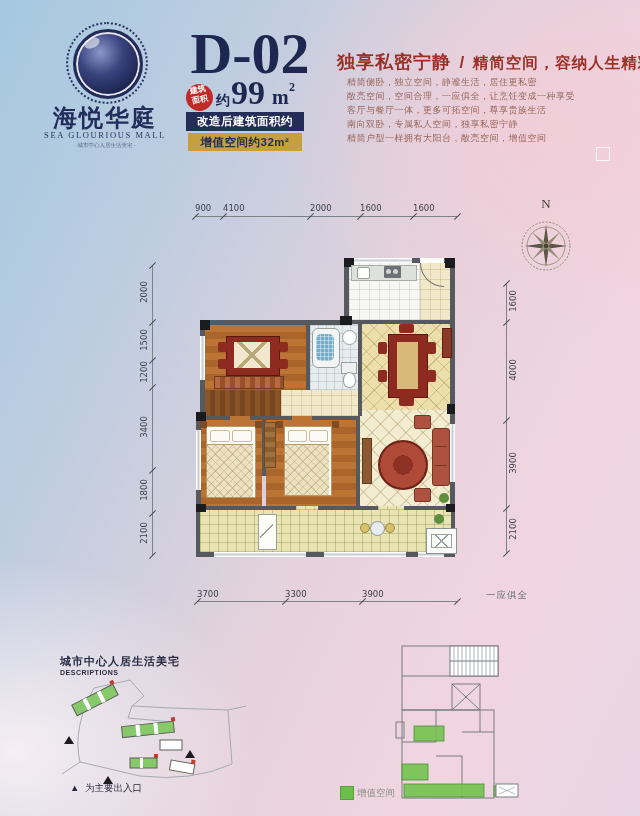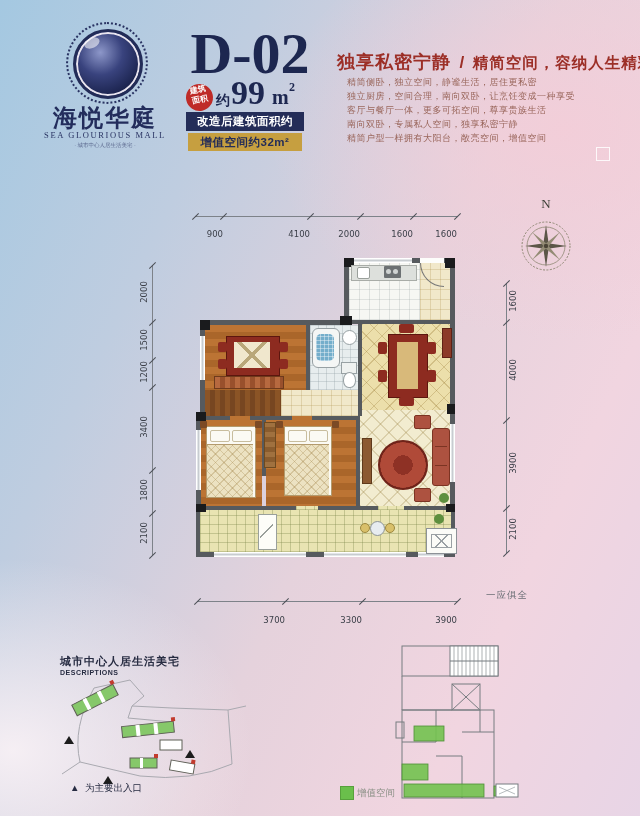--- a/index.html
+++ b/index.html
@@ -7,21 +7,21 @@
     font-family:"Liberation Sans","DejaVu Sans",sans-serif;
     background:
       radial-gradient(ellipse 420px 300px at 88% 16%, rgba(244,205,216,.85), rgba(244,205,216,0) 70%),
       radial-gradient(ellipse 400px 320px at 2% 92%, rgba(250,242,246,.9), rgba(250,242,246,0) 60%),
       linear-gradient(115deg,#a4c8e1 0%,#bfcde0 26%,#e5d2dc 55%,#f1d5e0 78%,#e8d5e6 100%);}
   .abs{position:absolute;}
   .serif{font-family:"Liberation Serif","DejaVu Serif",serif;}
   
   .dline{position:absolute;background:#7d8289;}
   .tick{position:absolute;width:9px;height:1px;background:#4a4e55;transform:rotate(-45deg);}
-  .dimh{position:absolute;font:8.5px "DejaVu Sans",sans-serif;color:#3c4049;text-align:right;margin-top:26px;}
+  .dimh{position:absolute;font:8.5px "DejaVu Sans",sans-serif;color:#3c4049;text-align:left;}
   .dimv{position:absolute;font:8.5px "DejaVu Sans",sans-serif;color:#3c4049;width:30px;text-align:center;transform:rotate(-90deg);}
   
   .w{position:absolute;background:#565a5e;}
   .col{position:absolute;background:#1a1b1d;}
   .winh{position:absolute;background:#c7ccd0;box-shadow:inset 0 1.5px 0 #fff,inset 0 -1.5px 0 #fff;}
   .winv{position:absolute;background:#c7ccd0;box-shadow:inset 1.5px 0 0 #fff,inset -1.5px 0 0 #fff;}
   .room{position:absolute;}
   .kitchen{background-color:#f6f7f3;background-image:repeating-linear-gradient(0deg,rgba(150,160,160,.25) 0 1px,transparent 1px 10px),repeating-linear-gradient(90deg,rgba(150,160,160,.25) 0 1px,transparent 1px 10px);}
   .bathf{background-color:#e7edee;background-image:repeating-linear-gradient(0deg,rgba(140,155,160,.3) 0 1px,transparent 1px 8px),repeating-linear-gradient(90deg,rgba(140,155,160,.3) 0 1px,transparent 1px 8px);}
   .tilecream{background-color:#f1e8ca;background-image:repeating-linear-gradient(0deg,rgba(170,140,70,.25) 0 1px,transparent 1px 10px),repeating-linear-gradient(90deg,rgba(170,140,70,.25) 0 1px,transparent 1px 10px);}
@@ -67,21 +67,21 @@
   </div>
   <div class="abs" style="left:186px;top:112px;width:118px;height:19px;background:#242d58;color:#fff;font-size:11.5px;font-weight:bold;text-align:center;line-height:19px;letter-spacing:.5px;">改造后建筑面积约131m²</div>
   <div class="abs" style="left:188px;top:133px;width:114px;height:18px;background:#c69f40;color:#242d58;font-size:11.5px;font-weight:bold;text-align:center;line-height:18px;letter-spacing:.5px;">增值空间约32m²</div>
 
   <div class="abs" style="left:337px;top:50px;white-space:nowrap;color:#9c2f27;">
     <span style="font-size:18px;font-weight:bold;letter-spacing:1px;">独享私密宁静</span>
     <span style="font-size:17px;font-weight:bold;padding:0 4px;">/</span>
     <span class="serif" style="font-size:15.5px;font-weight:bold;letter-spacing:1px;">精简空间，容纳人生精彩</span>
   </div>
   <div class="introline" style="top:76px;">精简侧卧，独立空间，静谧生活，居住更私密</div>
-  <div class="introline" style="top:90px;">独立厨房，空间合理，南向双卧，让烹饪变成一种享受</div>
+  <div class="introline" style="top:90px;">敞亮空间，空间合理，一应俱全，让烹饪变成一种享受</div>
   <div class="introline" style="top:118px;">南向双卧，专属私人空间，独享私密宁静</div>
   <div class="introline" style="top:104px;">客厅与餐厅一体，更多可拓空间，尊享贵族生活</div>
   <div class="introline" style="top:132px;">精简户型一样拥有大阳台，敞亮空间，增值空间</div>
   <div class="abs" style="left:596px;top:147px;width:12px;height:12px;border:1px solid rgba(255,255,255,.85);"></div>
 
   <div class="abs" style="left:514px;top:196px;width:64px;height:84px;">
     <div class="serif" style="position:absolute;left:0;top:0;width:64px;text-align:center;font-size:13px;color:#3c3f36;">N</div>
     <svg width="64" height="66" style="position:absolute;left:0;top:17px;">
       <circle cx="32" cy="33" r="24" fill="none" stroke="#8f8874" stroke-width="1" stroke-dasharray="2,1.5"></circle>
       <circle cx="32" cy="33" r="19" fill="none" stroke="#8f8874" stroke-width=".8"></circle>

